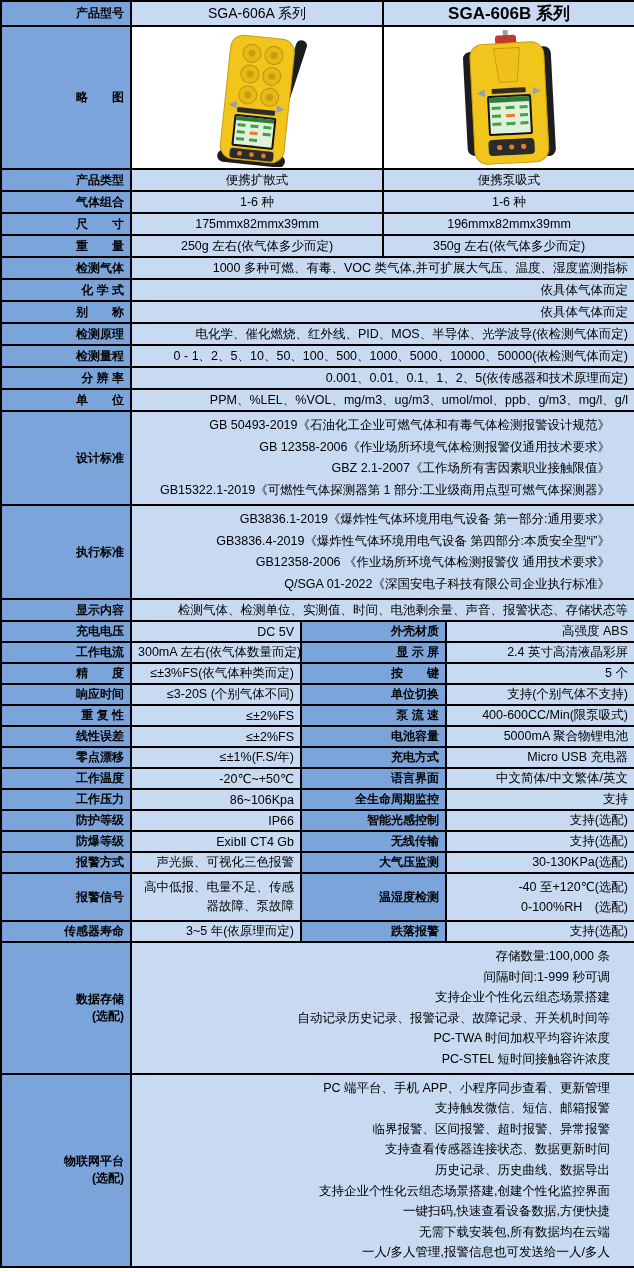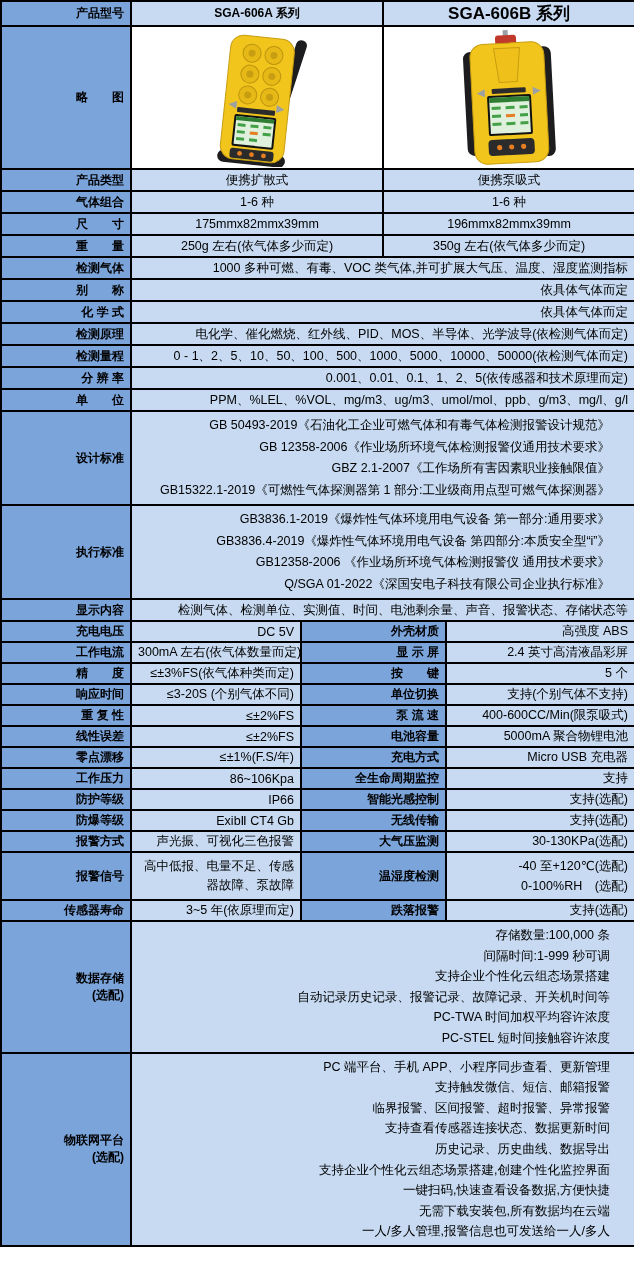--- a/index.html
+++ b/index.html
@@ -34,21 +34,21 @@
     <col style="width:130px">
         <col style="width:170px">
         <col style="width:82px">
     <col style="width:63px">
         <col style="width:189px">
   </colgroup>
   <tbody>
 
   <tr class="rh">
     <td class="lbl">产品型号</td>
-    <td class="val cen nw" style="font-weight:bold;font-size:12px" colspan="2">SGA-606A 系列</td>
+    <td class="val cen nw" style="font-weight:normal;font-size:14px" colspan="2">SGA-606A 系列</td>
     <td class="val cen nw" style="font-weight:bold;font-size:17px" colspan="2">SGA-606B 系列</td>
   </tr>
 
   <tr class="r-img">
     <td class="lbl">略　　图</td>
     <td class="img-cell" colspan="2">
       <svg width="250" height="139" viewBox="0 0 250 139">
         <g transform="translate(100,6) rotate(6)">
           <rect x="66" y="-2" width="11" height="124" rx="5" transform="rotate(12 66 -2)" fill="#1D1D1F"></rect>
           <rect x="-2" y="116" width="68" height="12" rx="6" fill="#1D1D1F"></rect>
@@ -146,25 +146,25 @@
     <td class="lbl">重　　量</td>
     <td class="val cen nw" colspan="2">250g 左右(依气体多少而定)</td>
     <td class="val cen nw" colspan="2">350g 左右(依气体多少而定)</td>
   </tr>
 
   <tr class="rh">
     <td class="lbl">检测气体</td>
     <td class="val nw" colspan="4">1000 多种可燃、有毒、VOC 类气体,并可扩展大气压、温度、湿度监测指标</td>
   </tr>
   <tr class="rh">
+    <td class="lbl">化 学 式</td>
+    <td class="val nw" colspan="4">依具体气体而定</td>
+  </tr>
+  <tr class="rh">
     <td class="lbl">别　　称</td>
-    <td class="val nw" colspan="4">依具体气体而定</td>
-  </tr>
-  <tr class="rh">
-    <td class="lbl">化 学 式</td>
     <td class="val nw" colspan="4">依具体气体而定</td>
   </tr>
   <tr class="rh">
     <td class="lbl">检测原理</td>
     <td class="val nw" colspan="4">电化学、催化燃烧、红外线、PID、MOS、半导体、光学波导(依检测气体而定)</td>
   </tr>
   <tr class="rh">
     <td class="lbl">检测量程</td>
     <td class="val nw" colspan="4">0 - 1、2、5、10、50、100、500、1000、5000、10000、50000(依检测气体而定)</td>
   </tr>
@@ -235,20 +235,26 @@
     <td class="lbl">线性误差</td>
     <td class="val nw">≤±2%FS</td>
     <td class="lbl" colspan="2">电池容量</td>
     <td class="val nw">5000mA 聚合物锂电池</td>
   </tr>
   <tr class="rq">
     <td class="lbl">零点漂移</td>
     <td class="val nw">≤±1%(F.S/年)</td>
     <td class="lbl" colspan="2">充电方式</td>
     <td class="val nw">Micro USB 充电器</td>
+  </tr>
+  <tr class="rq">
+    <td class="lbl">工作温度</td>
+    <td class="val nw">-20℃~+50℃</td>
+    <td class="lbl" colspan="2">语言界面</td>
+    <td class="val nw">中文简体/中文繁体/英文</td>
   </tr>
   <tr class="rq">
     <td class="lbl">工作压力</td>
     <td class="val nw">86~106Kpa</td>
     <td class="lbl" colspan="2">全生命周期监控</td>
     <td class="val nw">支持</td>
   </tr>
   <tr class="rq">
     <td class="lbl">防护等级</td>
     <td class="val nw">IP66</td>

